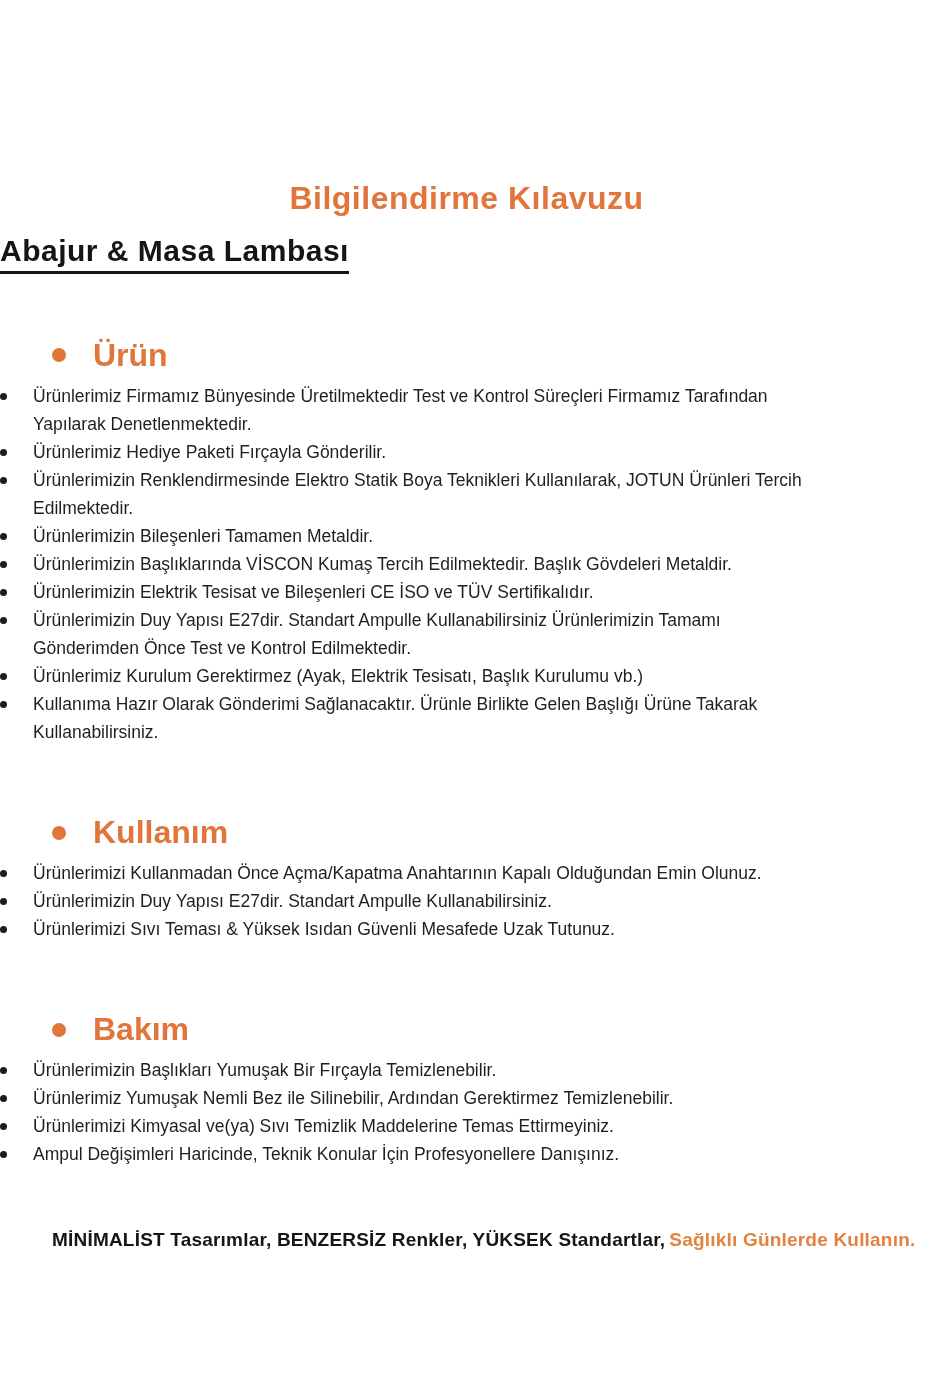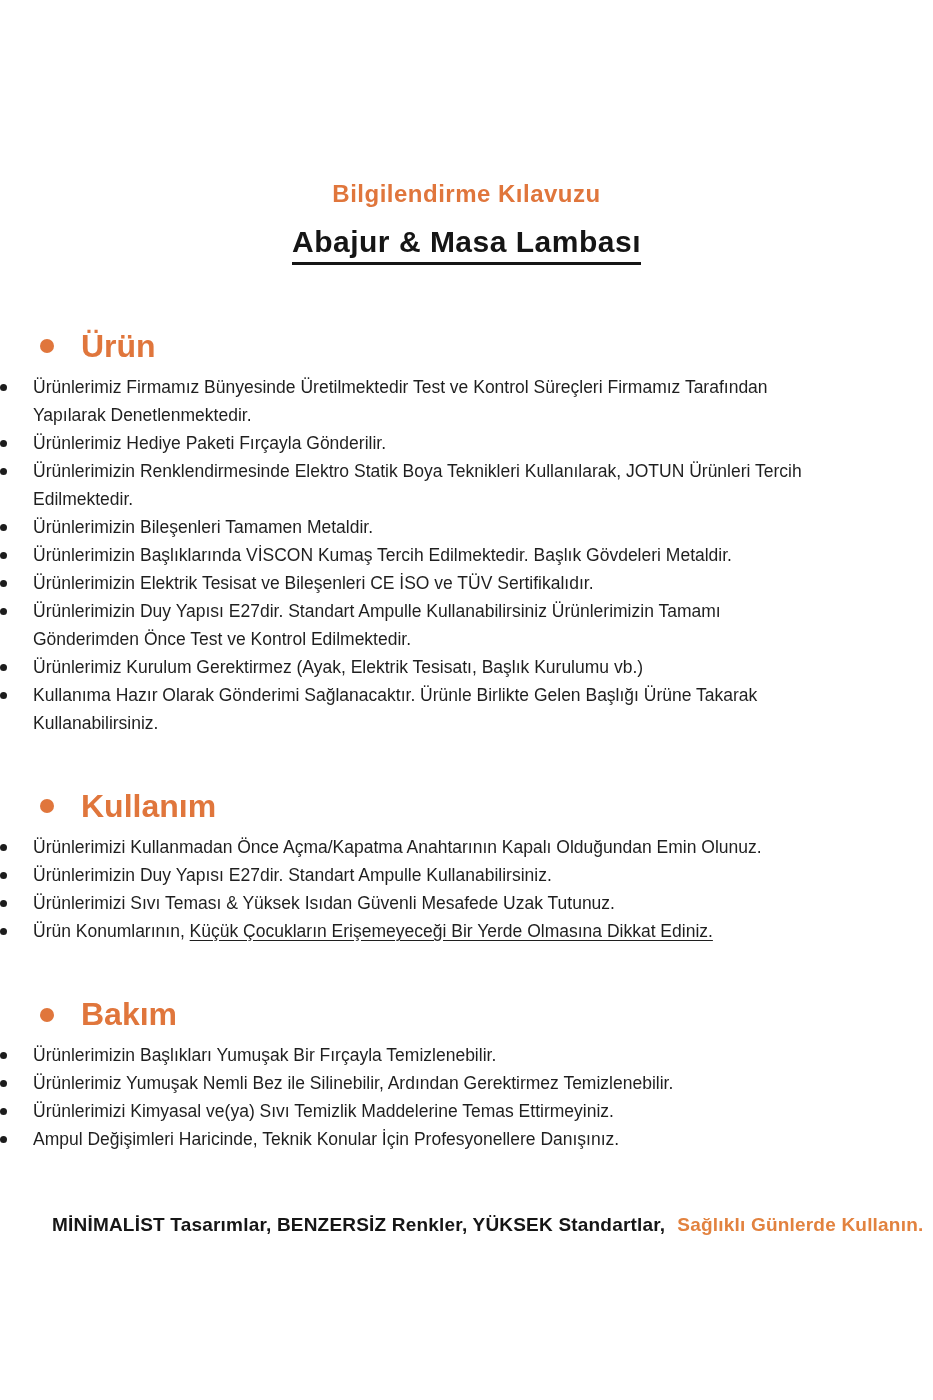--- a/index.html
+++ b/index.html
@@ -12,52 +12,52 @@
     width: 933px;
     height: 1400px;
     background: #ffffff;
     overflow: hidden;
     font-family: "Liberation Sans", sans-serif;
     color: #1f1f1f;
   }
   .doc-title {
     margin-top: 180px;
     text-align: center;
-    font-size: 24px;
+    font-size: 32px;
     font-weight: bold;
     line-height: 1.15;
     color: var(--accent, #e0763c);
     letter-spacing: 0.5px;
   }
   .doc-subtitle-wrap {
     margin-top: 17px;
-    text-align: center;
+    text-align: left;
   }
   .doc-subtitle {
     display: inline-block;
     font-size: 30px;
     font-weight: bold;
     color: #151515;
     border-bottom: 3px solid #151515;
     padding-bottom: 3px;
     letter-spacing: 0.5px;
   }
   .sections {
     margin-top: 0;
   }
   .section {
-    margin-top: 52px;
+    margin-top: 69px;
   }
   .section.first {
     margin-top: 64px;
   }
   .section-heading {
     display: flex;
     align-items: center;
-    padding-left: 40px;
+    padding-left: 52px;
   }
   .section-heading .hdot {
     width: 14px;
     height: 14px;
     border-radius: 50%;
     background: var(--accent, #e0763c);
     flex: 0 0 auto;
   }
   .section-heading .hlabel {
     margin-left: 27px;
@@ -97,21 +97,21 @@
     margin-top: 60px;
     padding-left: 52px;
     font-size: 19px;
     font-weight: bold;
     line-height: 1.25;
     color: #161616;
     letter-spacing: 0.2px;
   }
   .doc-footer .orange {
     color: var(--accent-footer, #e2823f);
-    margin-left: 12px;
+    margin-left: 4px;
   }
 </style>
 </head>
 <body>
 
 <div class="page" style="--accent: #E0763C; --accent-footer: #E2823F;">
 
   <div class="doc-title">Bilgilendirme Kılavuzu</div>
 
   <div class="doc-subtitle-wrap">
@@ -174,24 +174,20 @@
             <span class="itext">Ürünlerimizi Kullanmadan Önce Açma/Kapatma Anahtarının Kapalı Olduğundan Emin Olunuz.</span>
           </li>
           <li class="list-item">
             <span class="dot"></span>
             <span class="itext">Ürünlerimizin Duy Yapısı E27dir. Standart Ampulle Kullanabilirsiniz.</span>
           </li>
           <li class="list-item">
             <span class="dot"></span>
             <span class="itext">Ürünlerimizi Sıvı Teması &amp; Yüksek Isıdan Güvenli Mesafede Uzak Tutunuz.</span>
           </li>
-          <li class="list-item">
-            <span class="dot"></span>
-            <span class="itext"><span>Ürün Konumlarının, </span><span class="u">Küçük Çocukların Erişemeyeceği Bir Yerde Olmasına Dikkat Ediniz.</span></span>
-          </li>
         </ul>
       </div>
       <div class="section">
         <div class="section-heading">
           <span class="hdot"></span>
           <span class="hlabel">Bakım</span>
         </div>
         <ul class="bullet-list">
           <li class="list-item">
             <span class="dot"></span>

